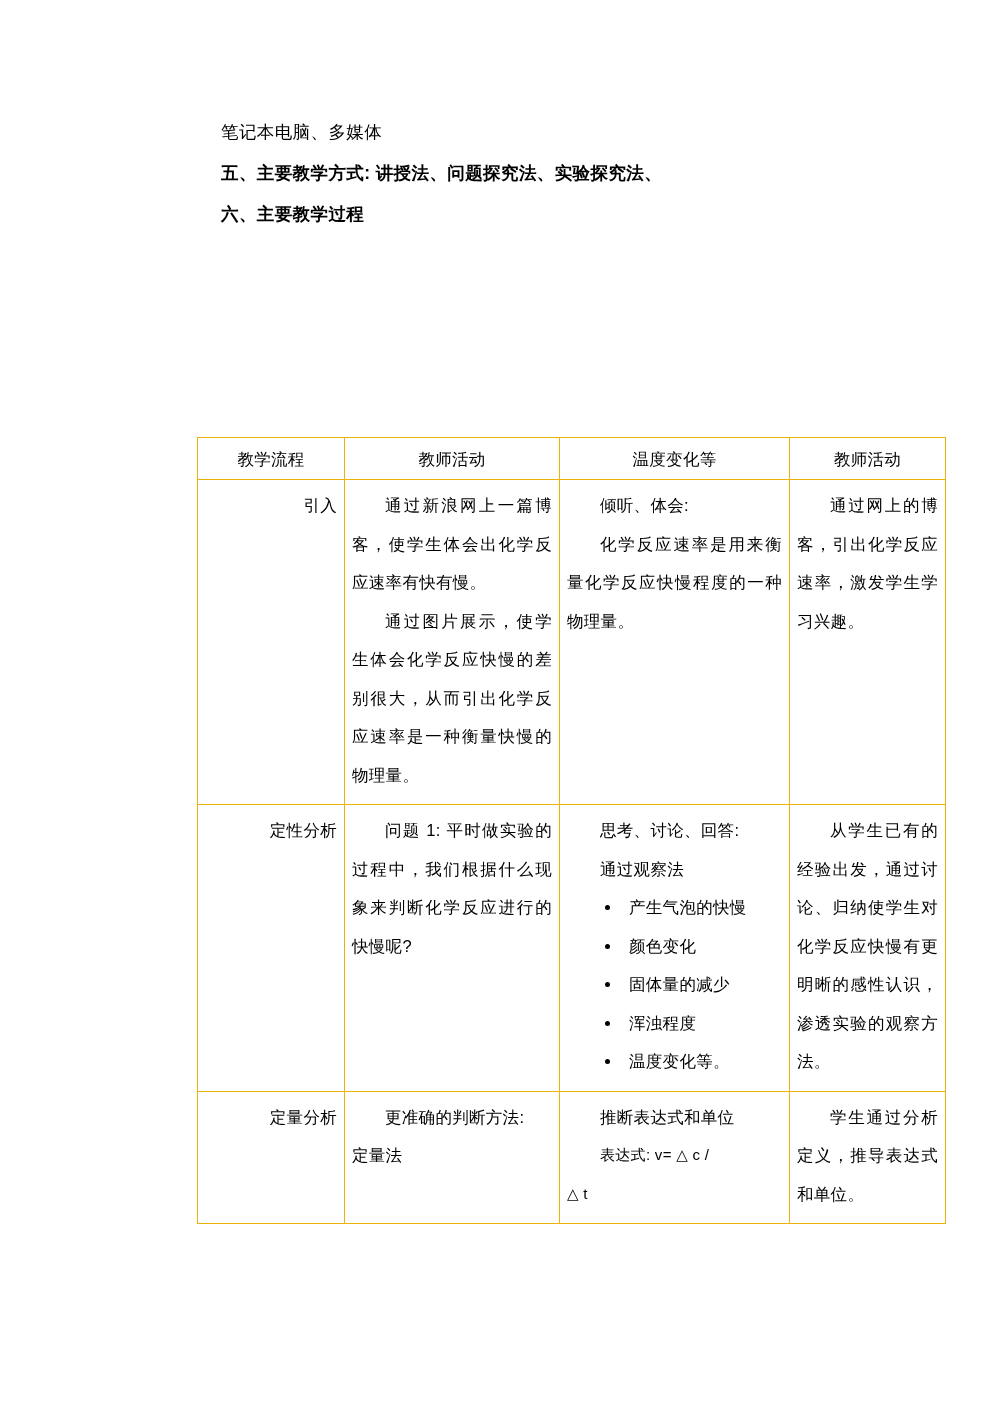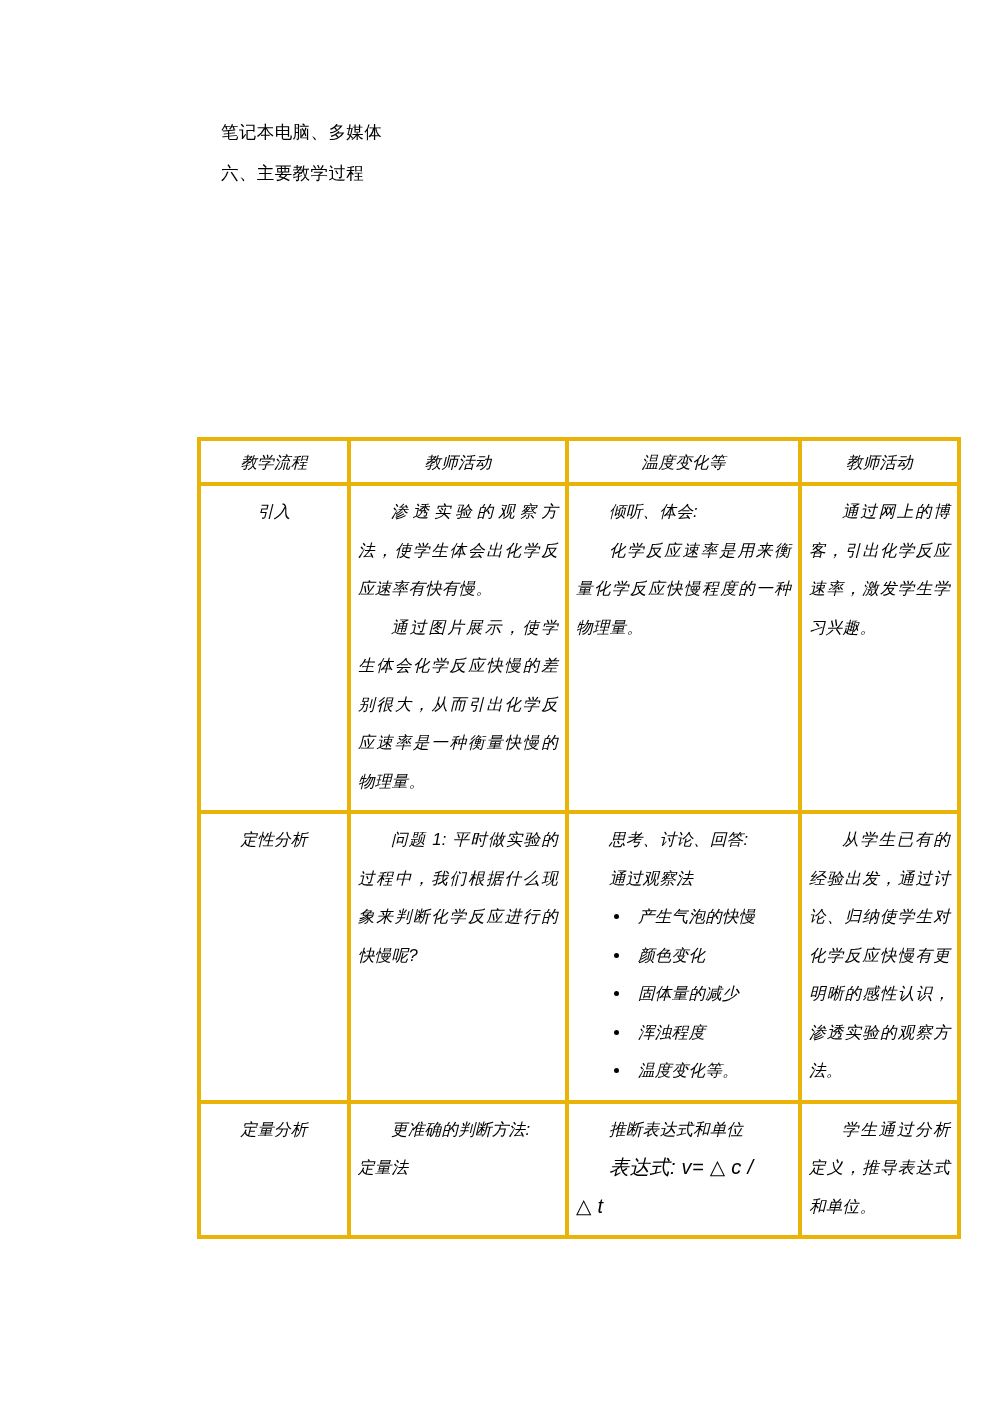--- a/index.html
+++ b/index.html
@@ -37,48 +37,47 @@
     line-height: 41px;
     letter-spacing: 0.4px;
     white-space: normal;
     text-align: justify;
     text-justify: inter-ideograph;
   }
   .para.indent {
     text-indent: 34px;
   }
   .para.bold {
-    font-weight: normal;
+    font-weight: bold;
   }
   .para .lead {
     font-weight: bold;
   }
 
   
   .tbl-wrap {
     position: absolute;
     left: 158px;
     top: 437px;
     width: 688px;
   }
   table.teach {
     border-collapse: collapse;
     width: 688px;
     table-layout: fixed;
   }
   table.teach td {
-    border: 4px solid #eab308;
+    border: 1px solid #eab308;
     vertical-align: top;
     padding: 6px 7px 10px 7px;
     font-size: 16.5px;
     line-height: 38.5px;
     letter-spacing: 0.3px;
-    font-style: italic;
-  }
-  table.teach td.c1 { width: 132px; text-align: center; }
+  }
+  table.teach td.c1 { width: 132px; text-align: right; }
   table.teach td.c2 { width: 200px; }
   table.teach td.c3 { width: 215px; }
   table.teach td.c4 { width: 141px; }
 
   table.teach tr.head td {
     text-align: center;
     padding-top: 9px;
     padding-bottom: 8px;
     line-height: 24px;
     vertical-align: middle;
@@ -102,54 +101,55 @@
     position: absolute;
     left: 0;
     top: 17px;
     width: 5px;
     height: 5px;
     background: #000;
     border-radius: 50%;
   }
 
   .topcell-pad { padding-top: 8px; }
-  .tri { font-size: 20px; }
+  .tri { font-size: 15px; }
 </style>
 </head>
 <body>
 
 <div class="page">
 
   <div class="body-block">
 
     <div class="para indent">笔记本电脑、多媒体</div>
 
 
 
 
+    <div class="para indent"><span class="lead">五、主要教学方式:</span><span class="lead"> 讲授法、问题探究法、实验探究法、</span></div>
 
     <div class="para indent bold">六、主要教学过程</div>
 
   </div>
 
   <div class="tbl-wrap">
     <table class="teach">
 
       <tbody>
           <tr class="head">
         <td class="c1">教学流程</td>
         <td class="c2">教师活动</td>
         <td class="c3">温度变化等</td>
         <td class="c4">教师活动</td>
       </tr>
 
       <tr>
         <td class="c1 topcell-pad">引入</td>
         <td class="c2 topcell-pad">
-          <p class="cellpara ind">渗透实验的观察方法，使学生体会出化学反应速率有快有慢。</p>
+          <p class="cellpara ind">通过新浪网上一篇博客，使学生体会出化学反应速率有快有慢。</p>
           <p class="cellpara ind">通过图片展示，使学生体会化学反应快慢的差别很大，从而引出化学反应速率是一种衡量快慢的物理量。</p>
         </td>
         <td class="c3 topcell-pad">
           <p class="cellpara ind">倾听、体会:</p>
           <p class="cellpara ind">化学反应速率是用来衡量化学反应快慢程度的一种物理量。</p>
         </td>
         <td class="c4 topcell-pad">
           <p class="cellpara ind">通过网上的博客，引出化学反应速率，激发学生学习兴趣。</p>
         </td>
       </tr>

